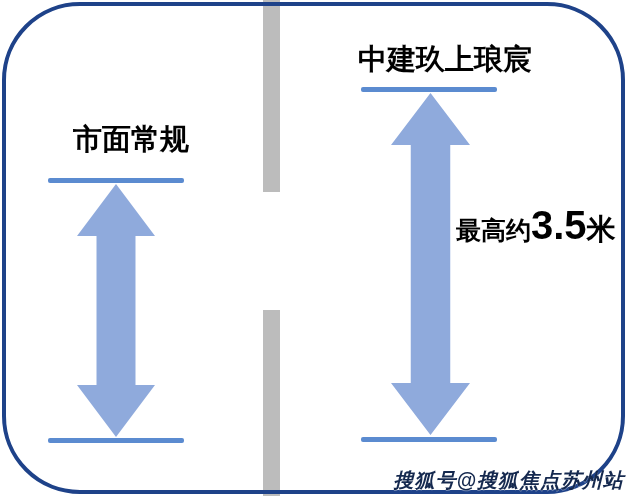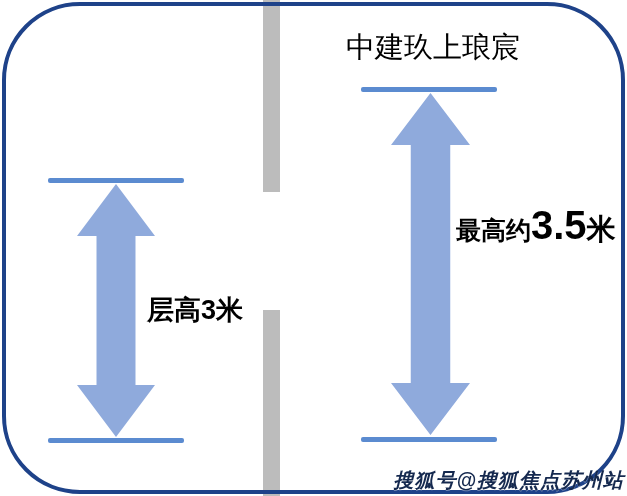--- a/index.html
+++ b/index.html
@@ -33,23 +33,23 @@
     border: 4px solid var(--c-border, #1E4289);
     border-radius: 78px;
     z-index: 2;
     pointer-events: none;
   }
 
   .content { position: absolute; inset: 0; z-index: 3; }
 
   .panel-title {
     position: absolute;
-    margin: 4px;
+    margin: 16px;
     font-size: 29px;
-    font-weight: normal;
+    font-weight: bold;
     color: var(--c-text, #000000);
     white-space: nowrap;
     letter-spacing: 0px;
   }
   .title-left  { left: 57px;  top: 104px; }
   .title-right { left: 342px; top: 24px; }
 
   .measure-line {
     position: absolute;
     height: 5px;
@@ -111,23 +111,23 @@
 
 <div class="canvas">
 
   <div class="divider divider-top"></div>
   <div class="divider divider-bottom"></div>
 
   <div class="frame"></div>
 
   <div class="content">
 
+    <h2 class="panel-title title-left">市面常规</h2>
     <div class="measure-line line-left-top"></div>
     <div class="double-arrow arrow-left"></div>
-    <div class="height-label label-left">层高3米</div>
     <div class="measure-line line-left-bottom"></div>
 
     <h2 class="panel-title title-right">中建玖上琅宸</h2>
     <div class="measure-line line-right-top"></div>
     <div class="double-arrow arrow-right"></div>
     <div class="height-label label-right">
       <span class="prefix">最高约</span><span class="big">3.5</span><span class="suffix">米</span>
     </div>
     <div class="measure-line line-right-bottom"></div>
 

